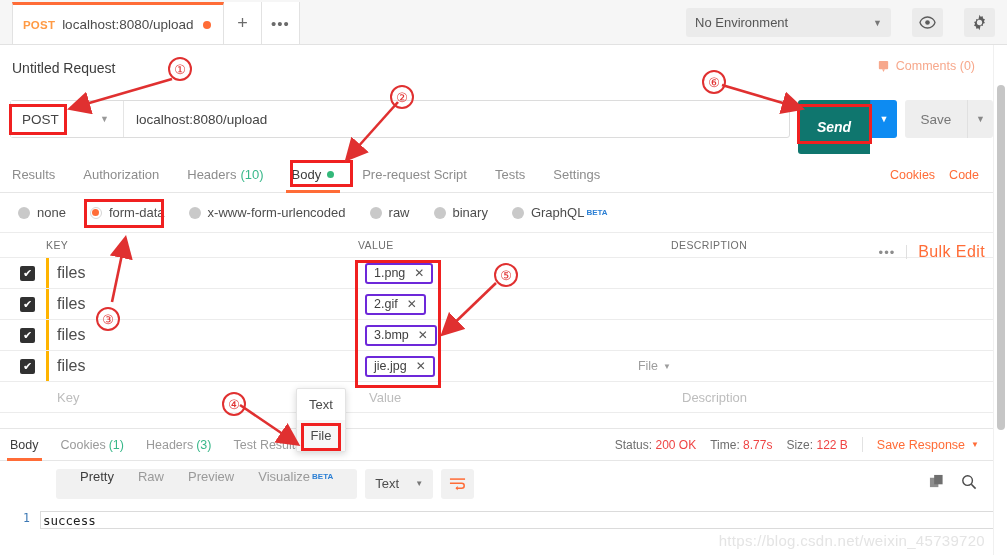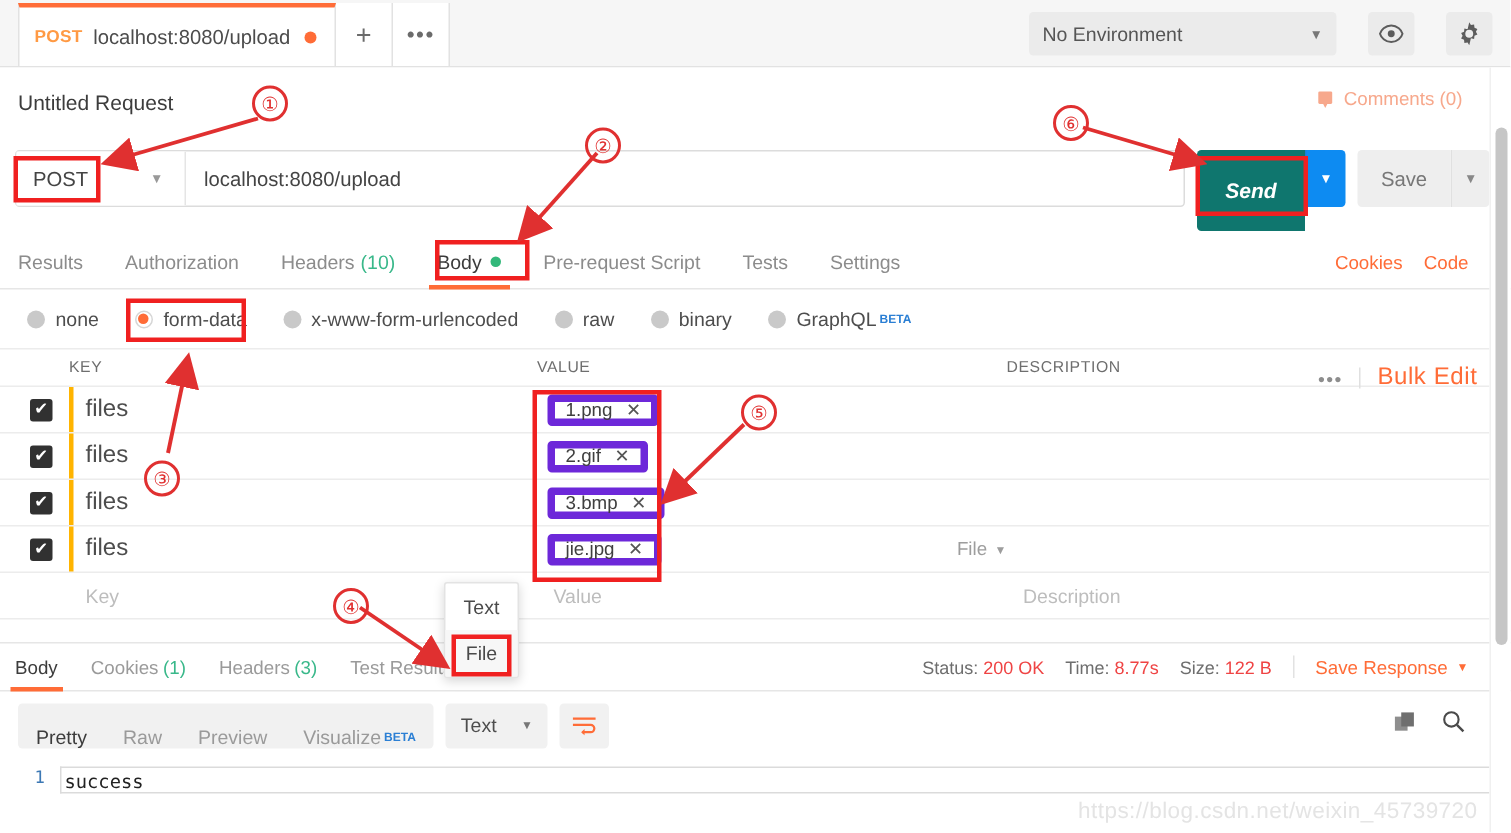--- a/index.html
+++ b/index.html
@@ -142,21 +142,21 @@
     color: #fff; font-size: 11px; line-height: 1;
   }
   .accent { position: absolute; left: 46px; top: 0; bottom: 0; width: 3px; background: #ffb400; }
   .key-cell { width: 312px; padding-left: 11px; font-size: 16px; color: #4d4d4d;
               display: flex; align-items: center; height: 100%; }
   .val-cell { width: 313px; padding-left: 7px; display: flex; align-items: center; height: 100%;
               position: relative; }
   .desc-cell { flex: 1; padding-left: 11px; font-size: 13px; color: #bdbdbd; }
   .chip {
     display: inline-flex; align-items: center; gap: 9px;
-    border: 5px solid #6d28d9; border-radius: 3px; background: #fff;
+    border: 2px solid #6d28d9; border-radius: 3px; background: #fff;
     padding: 2px 7px; font-size: 12.5px; color: #3f3f3f; height: 21px;
   }
   .chip .x { color: #555; font-size: 12px; }
   .filesel {
     position: absolute; right: 322px; font-size: 12.5px; color: #9d9d9d;
     display: flex; align-items: center; gap: 5px;
   }
   .filesel .caret { font-size: 8px; }
   .ph { color: #bdbdbd; font-size: 13px; }
   .bulk { position: absolute; right: 8px; top: 4px; display: flex; align-items: center; gap: 11px; }
@@ -188,22 +188,22 @@
   .cnt { color: #39b88a; margin-left: 3px; }
   .meta { position: absolute; right: 28px; display: flex; align-items: center; gap: 14px; }
   .meta-item { font-size: 12px; color: #6e6e6e; }
   .meta-item b { color: #ef4444; font-weight: normal; }
   .meta-sep { width: 1px; height: 15px; background: #e2e2e2; }
   .save-resp { color: #ff6c37; font-size: 12.5px; display: flex; align-items: center; gap: 6px; }
 
   
   .viewer-bar { position: absolute; left: 0; top: 461px; width: 1007px; height: 45px;
                 display: flex; align-items: center; padding-left: 12px; }
-  .seg { background: #f1f1f1; border-radius: 3px; height: 30px; display: flex; align-items: flex-end;
-         padding: 0 0; }
+  .seg { background: #f1f1f1; border-radius: 3px; height: 30px; display: flex; align-items: flex-start;
+         padding: 0 12px; margin-left: 44px; }
   .seg-item { font-size: 13px; color: #9a9a9a; padding: 0 12px; display: flex; align-items: center; }
   .seg-item.on { color: #3c3c3c; }
   .text-sel {
     margin-left: 8px; background: #f1f1f1; border-radius: 3px; height: 30px; width: 68px;
     display: flex; align-items: center; justify-content: space-between; padding: 0 10px;
     font-size: 13px; color: #4d4d4d;
   }
   .text-sel .caret { font-size: 8px; color: #777; }
   .wrap-btn { margin-left: 8px; background: #f1f1f1; border-radius: 3px; height: 30px; width: 33px;
               display: flex; align-items: center; justify-content: center; }

